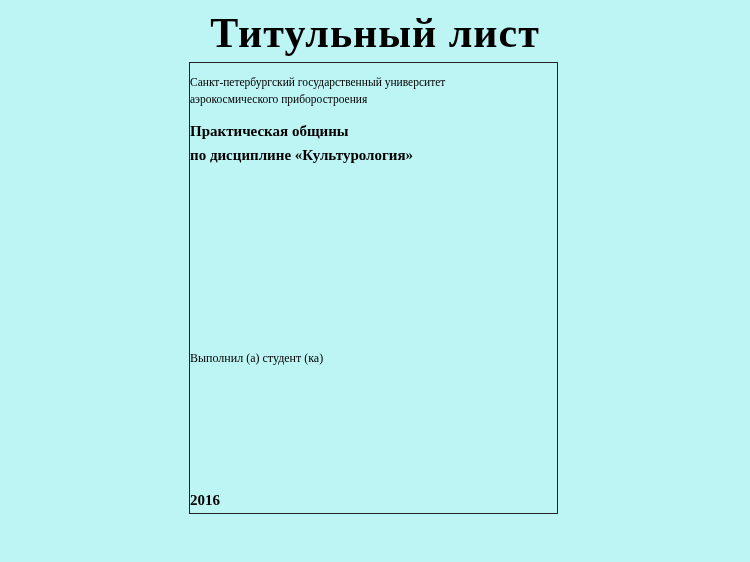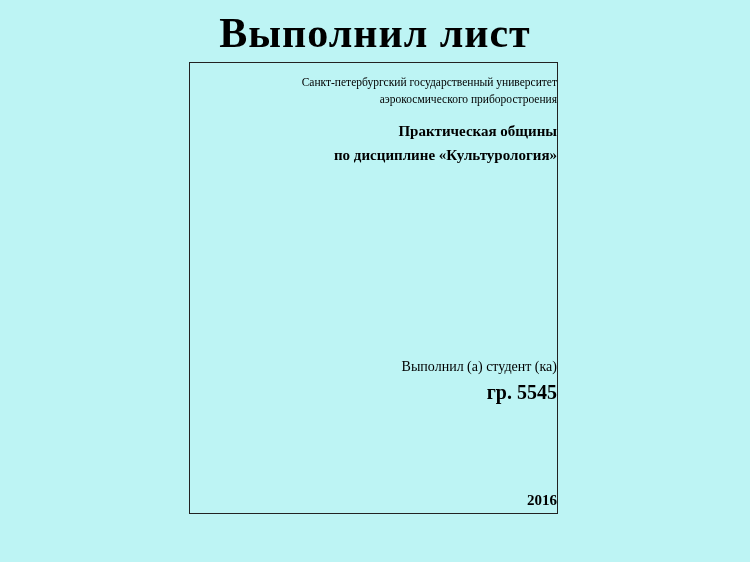--- a/index.html
+++ b/index.html
@@ -44,21 +44,21 @@
   }
   .page-inner {
     position: relative;
     width: 100%;
     height: 100%;
   }
   .blk {
     position: absolute;
     left: 0;
     width: 100%;
-    text-align: right;
+    text-align: left;
     color: #000000;
   }
   .university {
     top: 11px;
     font-size: 11.5px;
     line-height: 1.45;
     font-weight: normal;
   }
   .university .ln {
     display: block;
@@ -75,22 +75,22 @@
   .work-title {
     top: 148px;
     font-size: 22px;
     font-weight: bold;
     line-height: 1.75;
   }
   .work-title .ln {
     display: block;
   }
   .author-label {
-    top: 296px;
-    font-size: 14px;
+    top: 288px;
+    font-size: 12px;
     font-weight: normal;
   }
   .author-group {
     top: 312px;
     font-size: 20px;
     font-weight: bold;
     line-height: 1.75;
   }
   .author-group .ln {
     display: block;
@@ -100,40 +100,39 @@
     font-size: 15px;
     font-weight: bold;
     margin-top: 11px;
   }
 </style>
 </head>
 <body>
 
 <div class="slide">
 
-  <div class="slide-title">Выполнил лист</div>
+  <div class="slide-title">Титульный лист</div>
 
   <div class="page">
     <div class="page-inner">
 
       <div class="blk university">
         <span class="ln">Санкт-петербургский государственный университет</span>
         <span class="ln">аэрокосмического приборостроения</span>
       </div>
 
       <div class="blk course">
         <span class="ln">Практическая общины</span>
         <span class="ln">по дисциплине «Культурология»</span>
       </div>
 
 
       <div class="blk author-label">Выполнил (а) студент (ка)</div>
 
       <div class="blk author-group">
-        <span class="ln">гр. 5545</span>
       </div>
 
       <div class="blk year">2016</div>
 
     </div>
   </div>
 
 </div>
 
 </body></html>

